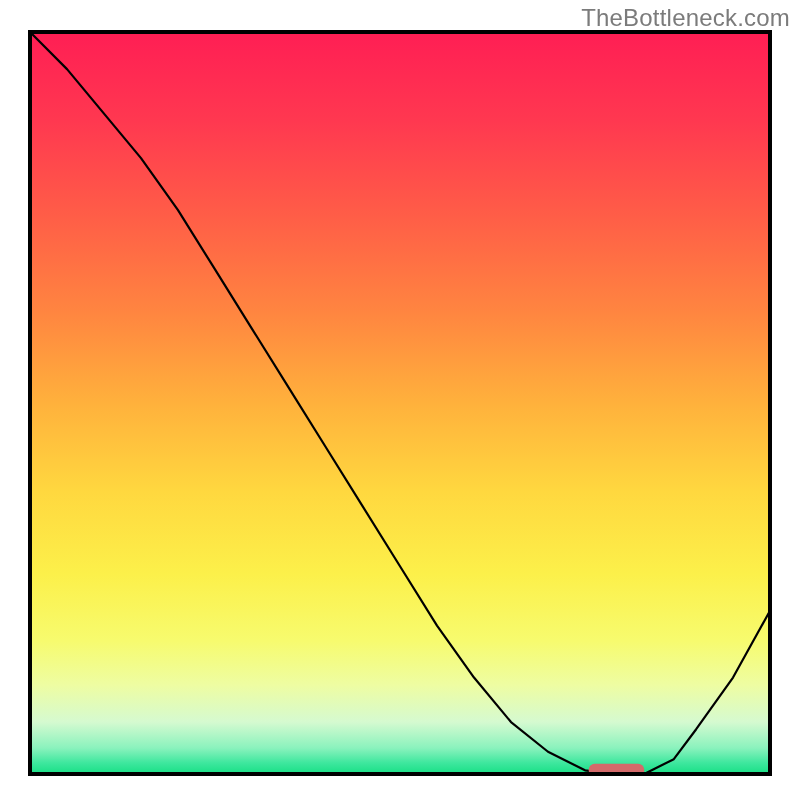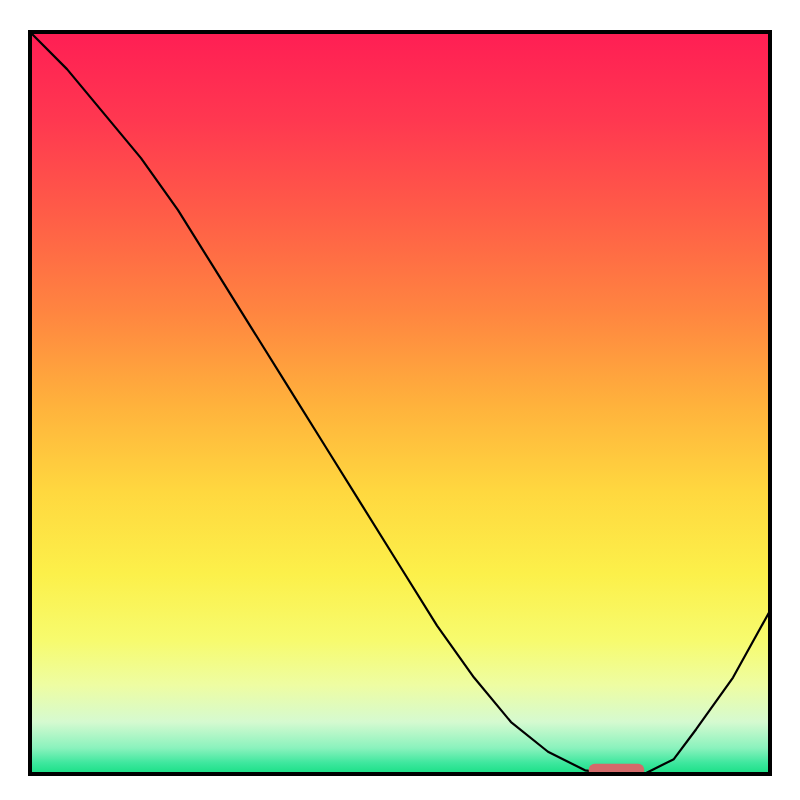--- a/index.html
+++ b/index.html
@@ -52,20 +52,21 @@
   .frame {
     fill: none;
     stroke: #000000;
     stroke-width: 4;
   }
 </style>
 </head>
 <body>
 
 <div class="wrap">
+  <div class="watermark">TheBottleneck.com</div>
   <div class="plot">
     <svg viewBox="0 0 744 746">
       <defs>
         <linearGradient id="bg-grad" x1="0" y1="0" x2="0" y2="1">
             <stop offset="0.00%" stop-color="#ff1e54"></stop>
             <stop offset="12.00%" stop-color="#ff3850"></stop>
             <stop offset="25.00%" stop-color="#ff5e47"></stop>
             <stop offset="38.00%" stop-color="#ff8640"></stop>
             <stop offset="50.00%" stop-color="#ffb13c"></stop>
             <stop offset="62.00%" stop-color="#ffd83f"></stop>

